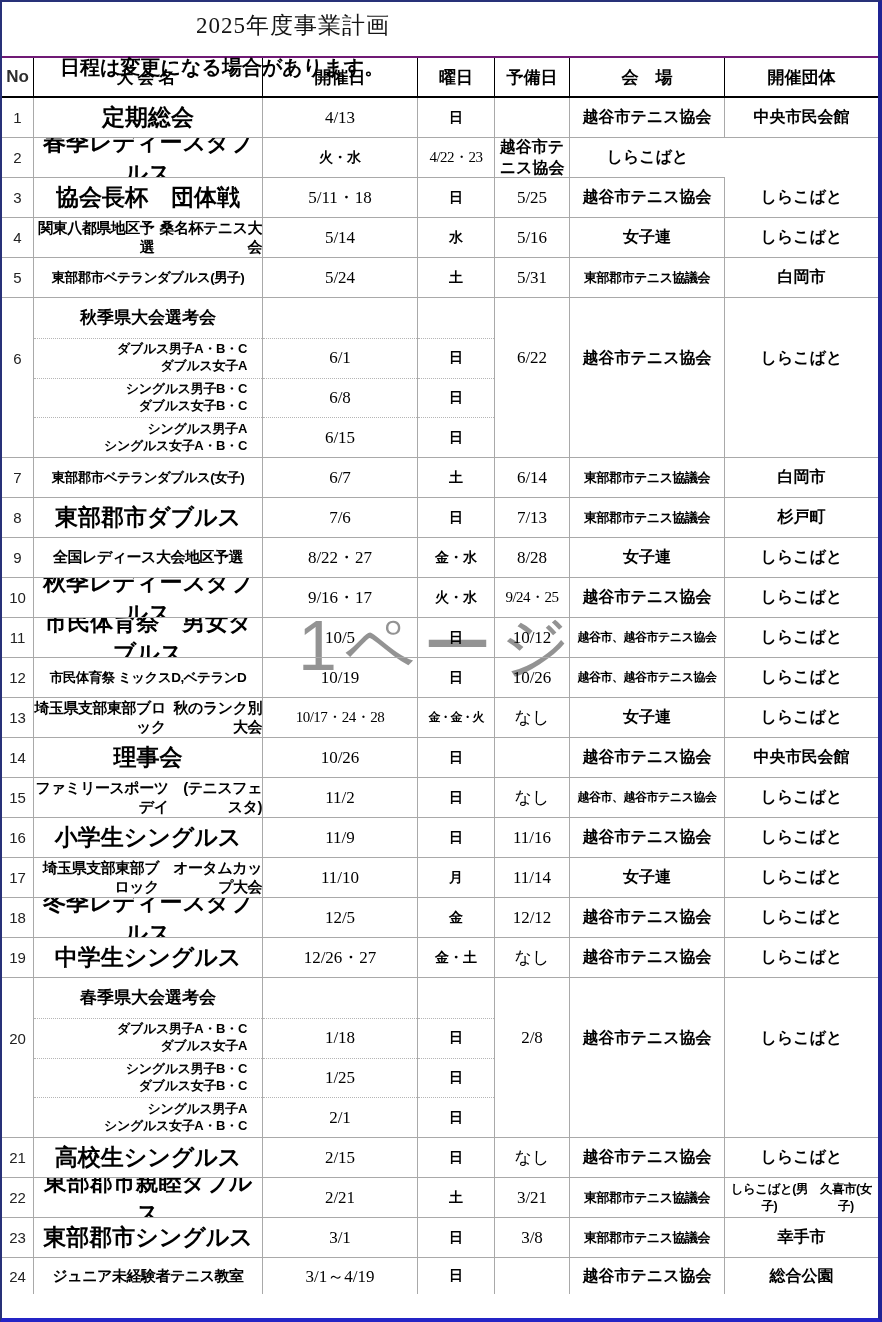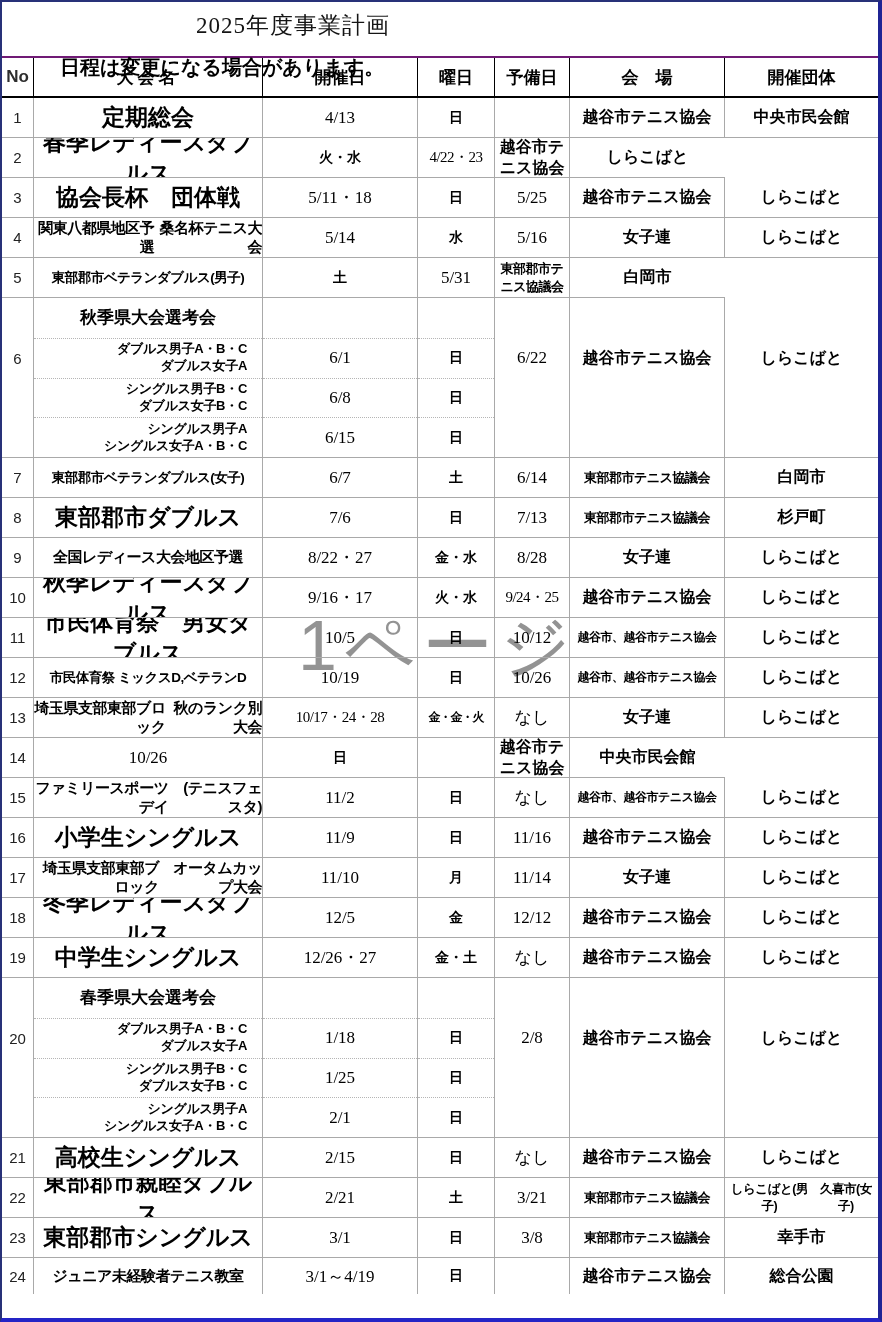--- a/index.html
+++ b/index.html
@@ -121,20 +121,21 @@
           </div>
           <div class="cell date">5/14</div>
           <div class="cell day">水</div>
           <div class="cell date">5/16</div>
           <div class="cell org">女子連</div>
           <div class="cell venue">しらこばと</div>
         </div>
         <div class="grid-row brow">
           <div class="cell no">5</div>
           <div class="cell name-xs">東部郡市ベテランダブルス(男子)</div>
+          <div class="cell date">5/24</div>
           <div class="cell day">土</div>
           <div class="cell date">5/31</div>
           <div class="cell org-sm">東部郡市テニス協議会</div>
           <div class="cell venue">白岡市</div>
         </div>
         <div class="grid-row grow">
           <div class="cell mcell no">
             <div class="mval">6</div>
           </div>
           <div class="cell subcol">
@@ -235,20 +236,21 @@
             <span>秋のランク別大会</span>
           </div>
           <div class="cell date-sm">10/17・24・28</div>
           <div class="cell day-sm">金・金・火</div>
           <div class="cell date">なし</div>
           <div class="cell org">女子連</div>
           <div class="cell venue">しらこばと</div>
         </div>
         <div class="grid-row brow">
           <div class="cell no">14</div>
+          <div class="cell name">理事会</div>
           <div class="cell date">10/26</div>
           <div class="cell day">日</div>
           <div class="cell date"></div>
           <div class="cell org">越谷市テニス協会</div>
           <div class="cell venue">中央市民会館</div>
         </div>
         <div class="grid-row brow">
           <div class="cell no">15</div>
           <div class="cell name-multi lines">
             <span>ファミリースポーツデイ</span>

